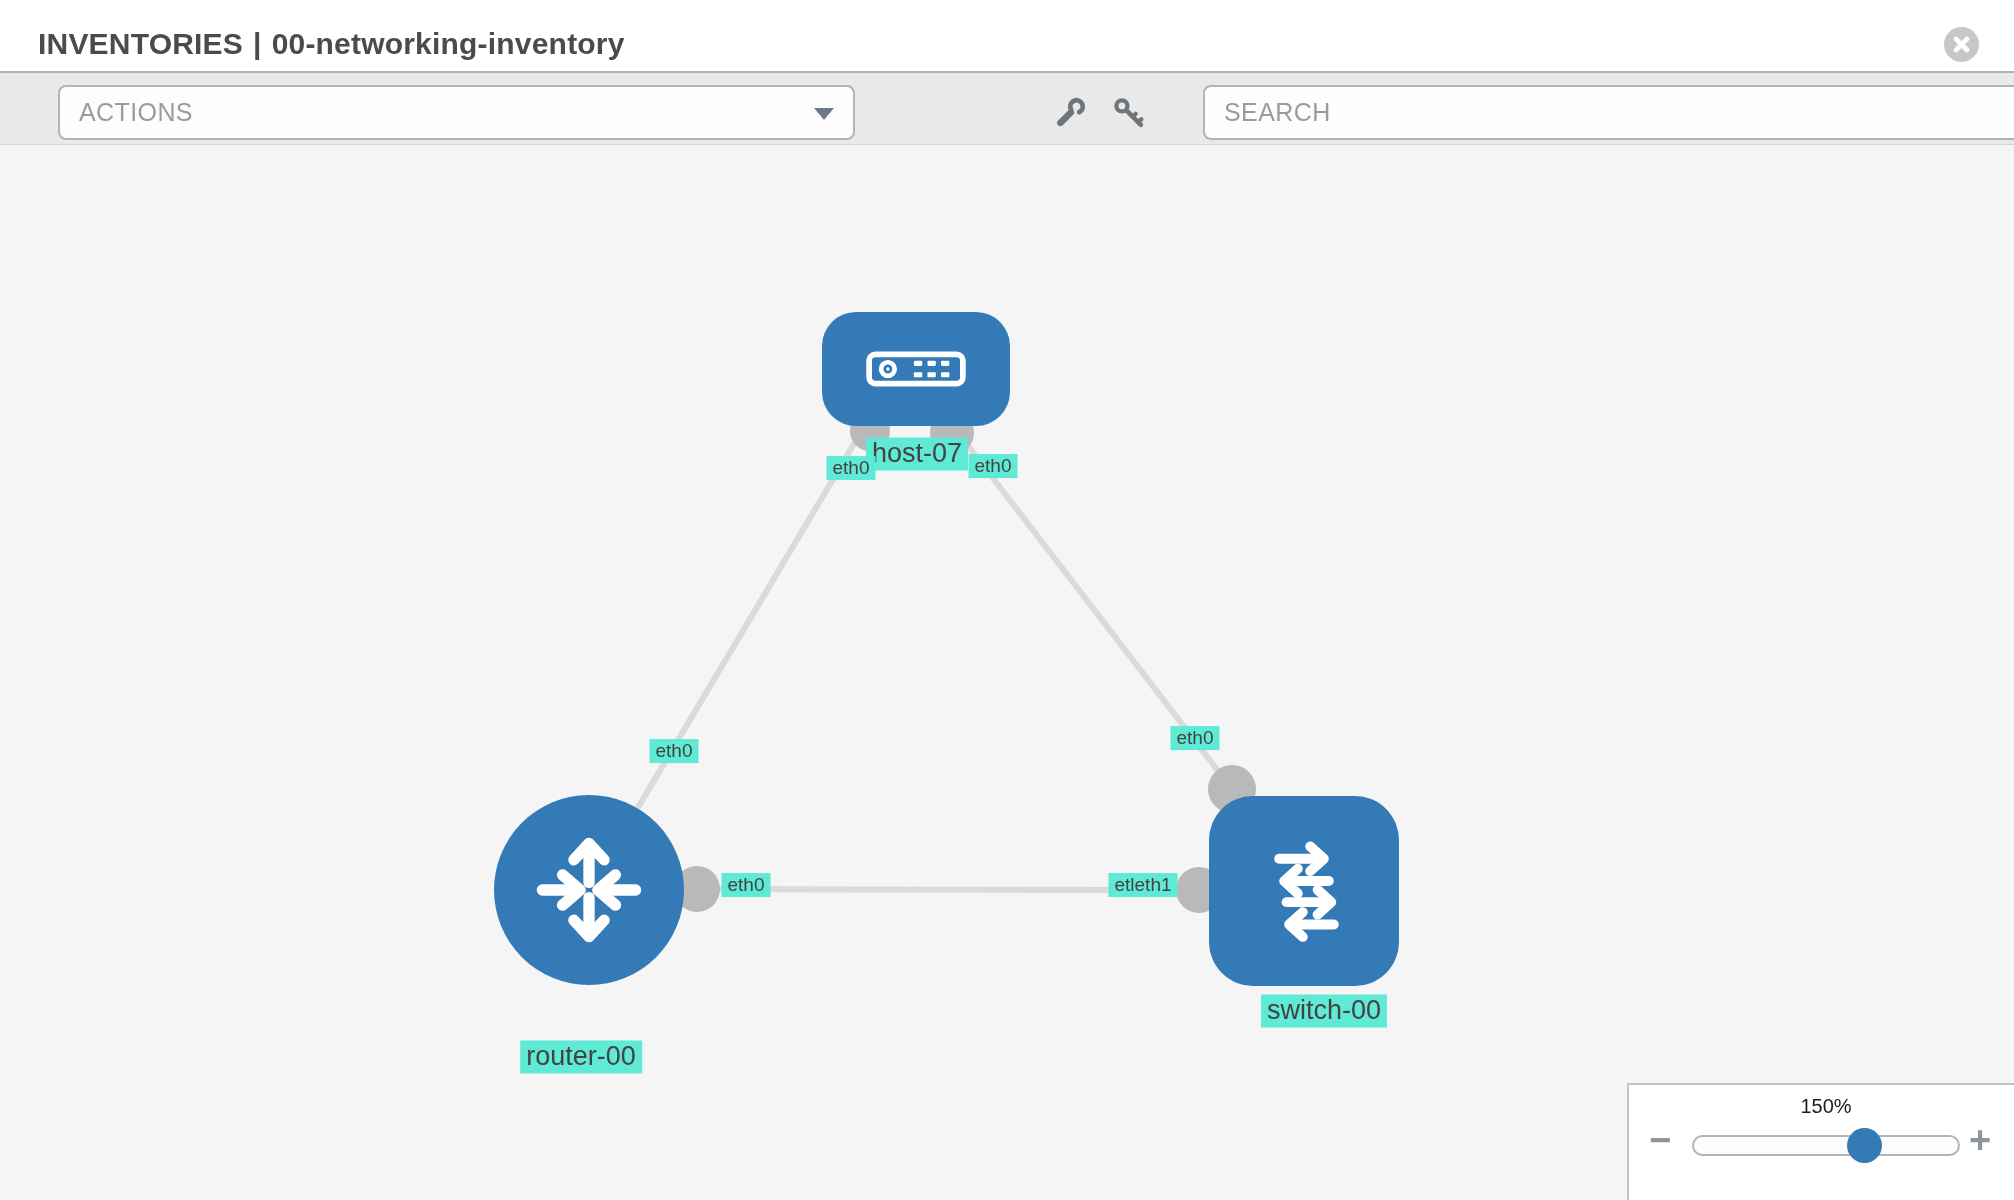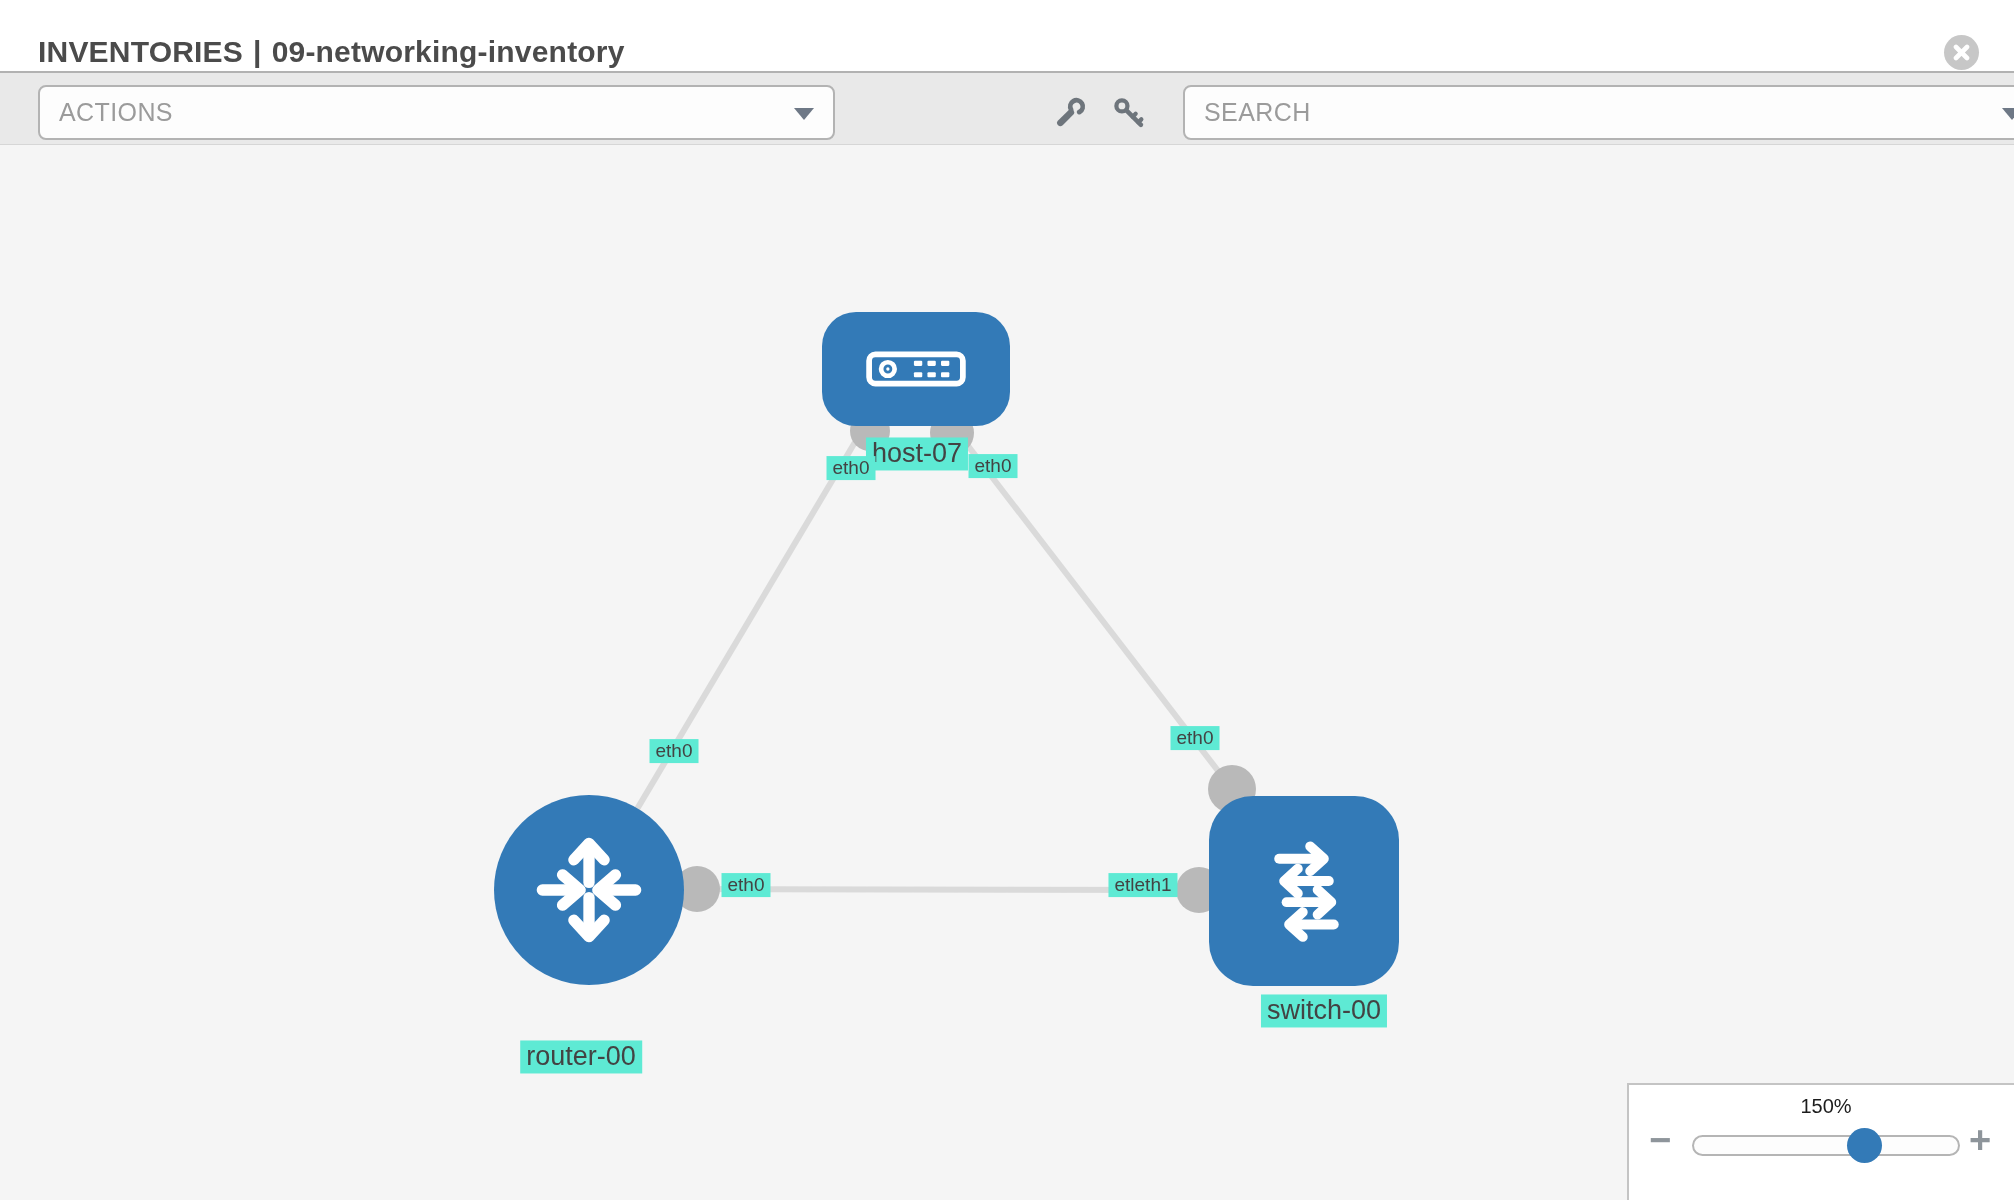--- a/index.html
+++ b/index.html
@@ -1,32 +1,32 @@
 <!DOCTYPE html>
 <html><head>
 <meta charset="utf-8">
 <style>
   * { margin:0; padding:0; box-sizing:border-box; }
   html,body { width:2014px; height:1200px; }
   body { font-family:"Liberation Sans","DejaVu Sans",sans-serif; background:#ffffff; overflow:hidden; }
   #app { position:relative; width:2014px; height:1200px; background:#ffffff; overflow:hidden; }
 
   
-  .header { position:absolute; left:0; top:16px; width:2014px; height:71px; background:#ffffff;border-radius:31px; }
+  .header { position:absolute; left:0; top:8px; width:2014px; height:71px; background:#ffffff;border-radius:31px; }
   .header-title { position:absolute; left:38px; top:0; height:71px; display:flex; align-items:center;
                   font-size:30px; font-weight:bold; color:#4b4b4b; letter-spacing:0.2px; }
   .header-title span { margin-right:10px; }
   .close-btn { position:absolute; left:1944px; top:19px; width:35px; height:35px; border-radius:50%;
                background:#c7c7c7; cursor:pointer; display:flex; align-items:center; justify-content:center; }
 
   
   .toolbar { position:absolute; left:0; top:71px; width:2014px; height:74px; background:#e9e9e9;
              border-top:2px solid #b2b2b2; border-bottom:1px solid #d6d6d6; }
   .select-box { position:absolute; top:85px; height:55px; background:#fdfdfd; border:2px solid #b3b3b3;
-                border-radius:8px; display:flex; align-items:center; cursor:pointer; }
+                border-radius:8px; display:flex; align-items:center; cursor:pointer;margin-left:20px; }
   .select-box .placeholder { padding-left:19px; font-size:25px; color:#9b9b9b; letter-spacing:0.4px; }
   .select-caret { position:absolute; right:19px; top:50%; margin-top:-5px; width:0; height:0;
                   border-left:10px solid transparent; border-right:10px solid transparent;
                   border-top:12px solid #6e7886; }
   .actions-box { left:38px; width:797px; }
   .search-box { left:1183px; width:860px; }
   .tool-icon { position:absolute; top:96px; width:34px; height:34px; cursor:pointer; }
 
   
   .canvas { position:absolute; left:0; top:145px; width:2014px; height:1055px; background:#f5f5f5; overflow:hidden; }
@@ -56,21 +56,21 @@
 </style>
 </head>
 <body>
 
 <div id="app">
 
   <div class="header">
     <div class="header-title">
       <span>INVENTORIES</span>
       <span>|</span>
-      <span>09-networking-inventory</span>
+      <span>00-networking-inventory</span>
     </div>
     <div class="close-btn">
       <svg width="17" height="17" viewBox="0 0 17 17">
         <line x1="3" y1="3" x2="14" y2="14" stroke="#ffffff" stroke-width="4.6" stroke-linecap="round"></line>
         <line x1="14" y1="3" x2="3" y2="14" stroke="#ffffff" stroke-width="4.6" stroke-linecap="round"></line>
       </svg>
     </div>
   </div>
 
   <div class="toolbar"></div>

